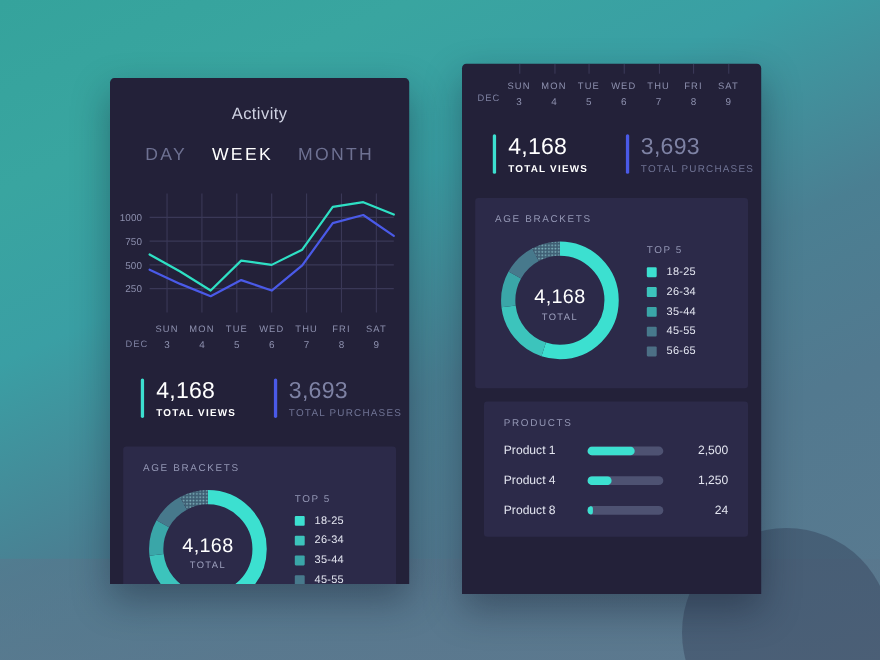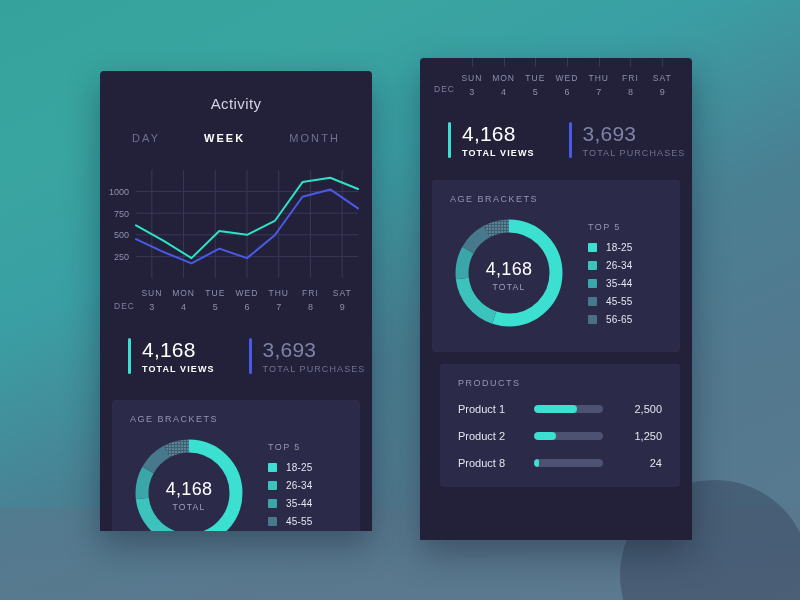--- a/index.html
+++ b/index.html
@@ -67,27 +67,27 @@
     font-size: 15px;
     letter-spacing: 0.4px;
     padding-top: 24px;
   }
   .tabs {
     display: flex;
     justify-content: space-between;
     padding: 20px 32px 0 32px;
   }
   .tab {
-    font-size: 11px;
+    font-size: 16px;
     letter-spacing: 2.1px;
     color: #6e7192;
   }
   .tab.active {
     color: #ffffff;
-    font-weight: bold;
+    font-weight: normal;
   }
 
   
   .chart-wrap {
     position: relative;
     margin: 20px 0 0 0;
     height: 120px;
   }
   .chart-wrap svg { display: block; }
 
@@ -527,21 +527,21 @@
       <div class="card-title">PRODUCTS</div>
       <div id="prodList">
           <div class="prod-row">
             <div class="prod-name">Product 1</div>
             <div class="prod-track">
               <div class="prod-fill" style="width: 63%;"></div>
             </div>
             <div class="prod-val">2,500</div>
           </div>
           <div class="prod-row">
-            <div class="prod-name">Product 2</div>
+            <div class="prod-name">Product 4</div>
             <div class="prod-track">
               <div class="prod-fill" style="width: 32%;"></div>
             </div>
             <div class="prod-val">1,250</div>
           </div>
           <div class="prod-row">
             <div class="prod-name">Product 8</div>
             <div class="prod-track">
               <div class="prod-fill" style="width: 7%;"></div>
             </div>

